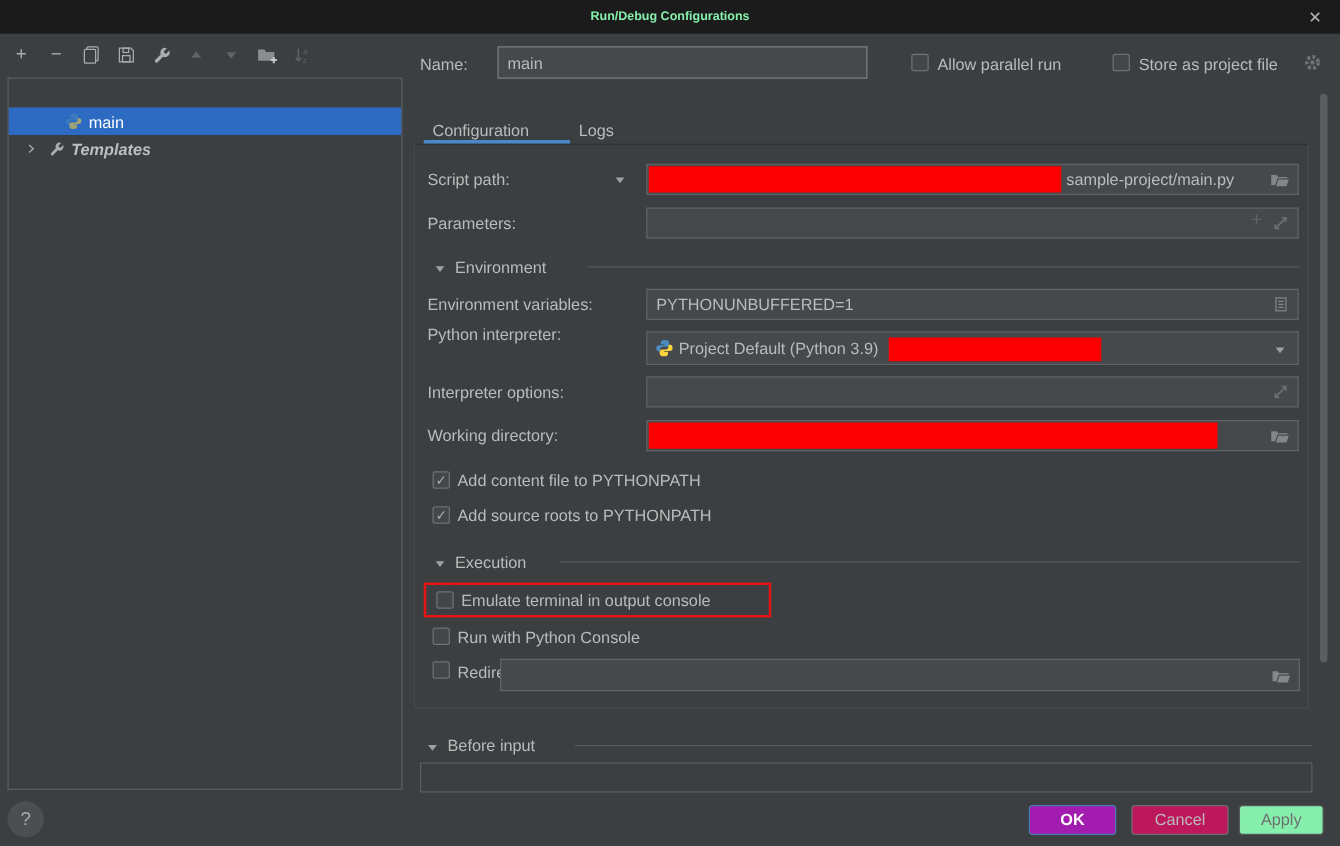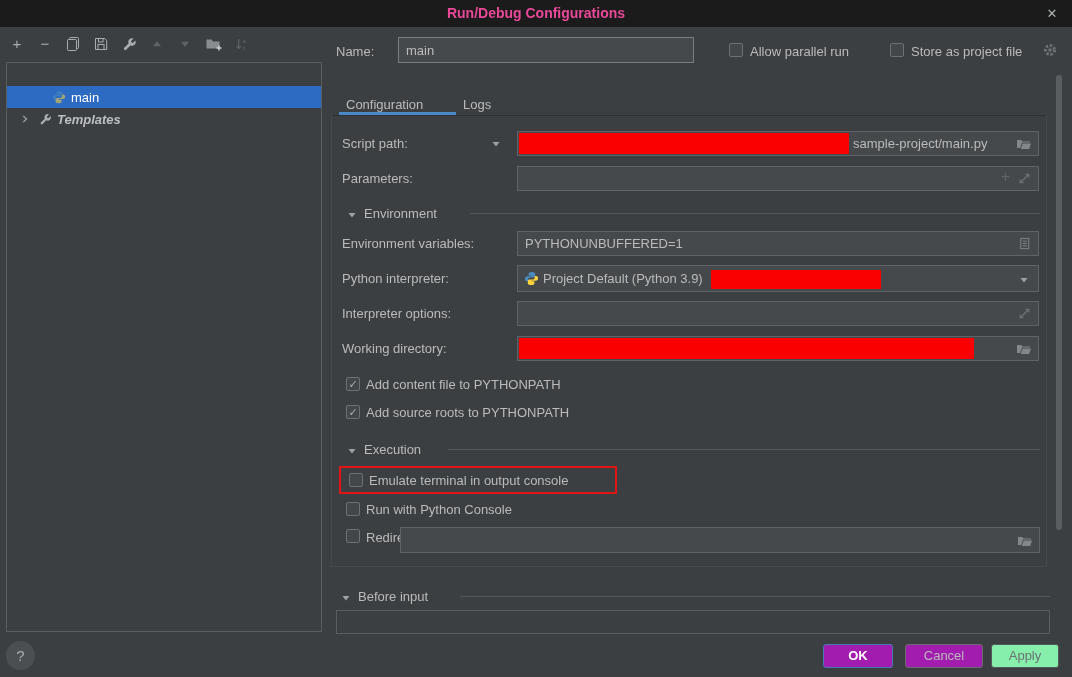--- a/index.html
+++ b/index.html
@@ -9,21 +9,21 @@
     background: #3c3f41;
     font-family: "Liberation Sans", sans-serif;
     font-size: 13px;
     color: #bbbbbb;
     overflow: hidden;
   }
   .abs { position:absolute; }
 
   
   .titlebar { left:0; top:0; width:1072px; height:27px; background:#1b1b1b; }
-  .titlebar .title { width:100%; text-align:center; line-height:27px; color:#ec4899; font-weight:bold; font-size:14px; }
+  .titlebar .title { width:100%; text-align:center; line-height:27px; color:#86efac; font-weight:bold; font-size:10px; }
   .close-btn { right:8px; top:0; width:24px; height:27px; line-height:27px; text-align:center; color:#aeb1b3; font-size:13px; cursor:pointer; }
 
   
   .toolbar { left:8px; top:34px; height:20px; display:flex; gap:10px; align-items:center; }
   .tb-icon { width:18px; height:18px; display:flex; align-items:center; justify-content:center; }
   .glyph-icon { font-size:15px; color:#a9adb0; line-height:18px; }
   .glyph-icon.dim { color:#5f6365; }
 
   
   .tree-panel { left:6px; top:62px; width:316px; height:570px; border:1px solid #5a5e60; background:#3c3f41; }
@@ -58,21 +58,21 @@
   .field-text { position:absolute; top:4px; left:7px; color:#bbbbbb; white-space:nowrap; }
   .redact { background:#fb0000; }
   .section-rule { height:1px; background:#55585a; }
   .caret { width:12px; height:12px; }
 
   .red-annotation { border:2px solid #e31414; }
 
   
   .btn { position:absolute; height:24px; border-radius:3px; text-align:center; line-height:22px; font-size:13px; cursor:pointer; }
   .btn-ok { left:823px; top:644px; width:70px; background:#a21caf; border:1px solid #4a7ab3; color:#ffffff; font-weight:bold; }
-  .btn-cancel { left:905px; top:644px; width:78px; background:#a21caf; border:1px solid #6b6e70; color:#bbbbbb; }
+  .btn-cancel { left:905px; top:644px; width:78px; background:#be185d; border:1px solid #6b6e70; color:#bbbbbb; }
   .btn-apply { left:991px; top:644px; width:68px; background:#86efac; border:1px solid #55585a; color:#6e7173; }
   .help-btn { left:6px; top:641px; width:29px; height:29px; border-radius:50%; background:#4b4f51;
     color:#a8acae; text-align:center; line-height:29px; font-size:15px; cursor:pointer; }
 
   .scroll-thumb { left:1056px; top:75px; width:6px; height:455px; background:#5a5e60; border-radius:3px; }
 
   svg { display:block; }
 </style>
 </head>
 <body>
@@ -219,21 +219,21 @@
 <div class="abs field" style="left:517px; top:231px; width:522px; height:25px;">
   <span class="field-text">PYTHONUNBUFFERED=1</span>
   <span class="abs" style="right:6px; top:4px;">
     <svg width="15" height="15" viewBox="0 0 16 16">
         <rect x="4" y="2.5" width="8.5" height="11" fill="none" stroke="#84878a"></rect>
         <path d="M6 5.5h4.5M6 8h4.5M6 10.5h4.5" stroke="#84878a"></path>
       </svg>
   </span>
 </div>
 
-<span class="abs label" style="left:342px; top:271px;">Python interpreter:</span>
+<span class="abs label" style="left:342px; top:260px;">Python interpreter:</span>
 <div class="abs field" style="left:517px; top:265px; width:522px; height:27px;">
   <span class="abs" style="left:6px; top:5px;">
     <svg width="15" height="15" viewBox="0 0 16 16">
         <path fill="#4b8bbe" d="M7.9 1c-1.8 0-3 .8-3 2.2V5h3.2v.6H3.3C1.9 5.6 1 6.7 1 8.2c0 1.5.8 2.6 2.2 2.6h1.3V9.2c0-1.3 1.1-2.3 2.4-2.3h3.2c1.1 0 1.9-.9 1.9-2V3.2C12 1.9 10.6 1 9.2 1z"></path>
         <path fill="#ffd43b" d="M8.1 15c1.8 0 3-.8 3-2.2V11H7.9v-.6h4.8c1.4 0 2.3-1.1 2.3-2.6 0-1.5-.8-2.6-2.2-2.6h-1.3v1.6c0 1.3-1.1 2.3-2.4 2.3H5.9c-1.1 0-1.9.9-1.9 2v1.7C4 14.1 5.4 15 6.8 15z"></path>
       </svg>
   </span>
   <span class="field-text" style="left:25px; top:5px;">Project Default (Python 3.9)</span>
   <div class="abs redact" style="left:193px; top:4px; width:170px; height:19px;"></div>
   <span class="abs" style="right:8px; top:8px;">

